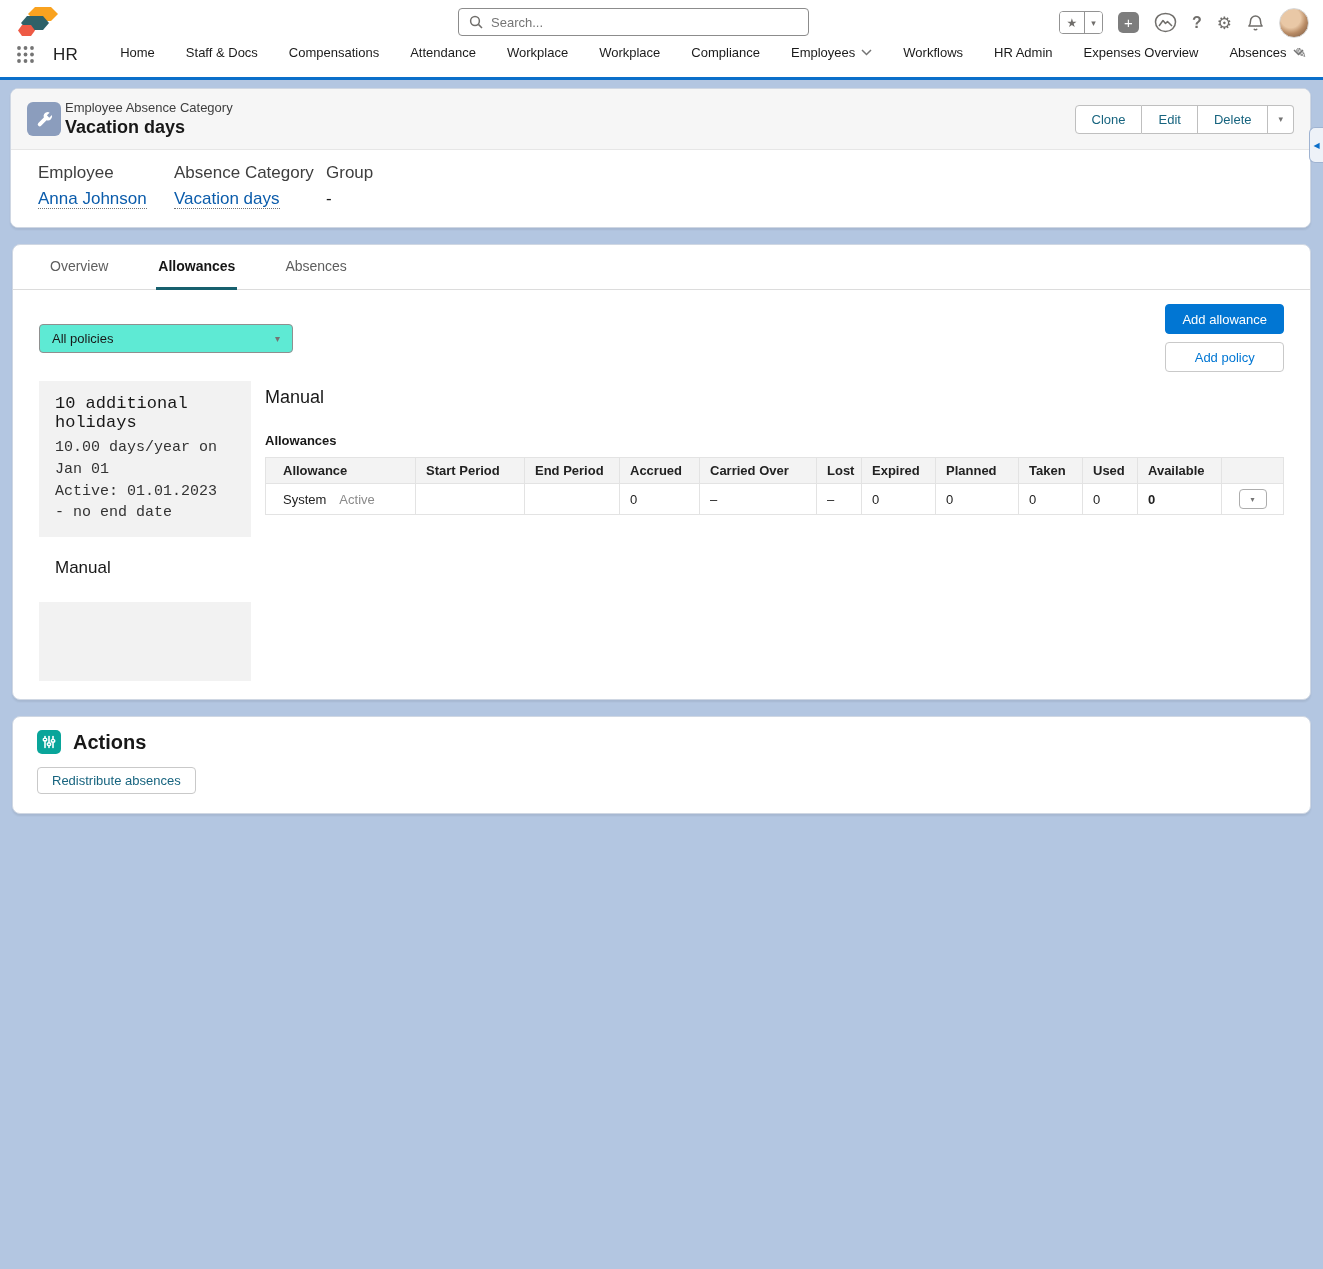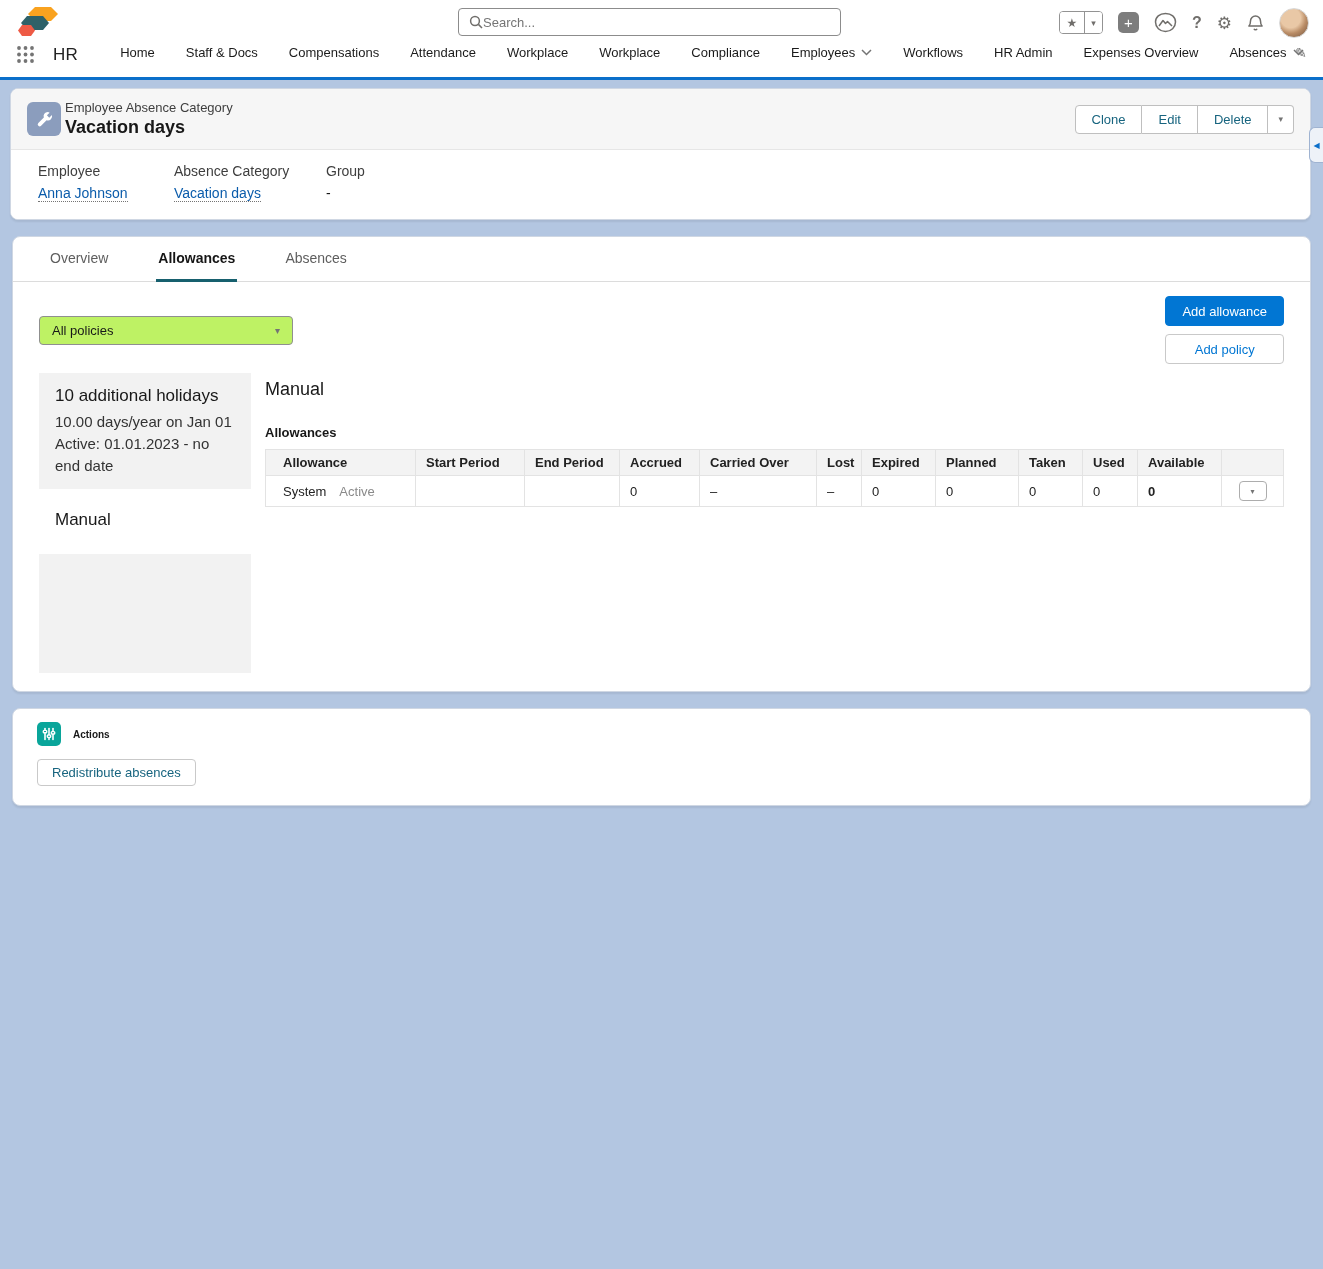--- a/index.html
+++ b/index.html
@@ -13,23 +13,23 @@
   }
   .glyph { font-family:"DejaVu Sans", sans-serif; }
 
   
   .topbar {
     height:45px; background:#fff; position:relative;
     display:flex; align-items:center;
   }
   .logo { position:absolute; left:18px; top:6px; width:42px; height:34px; cursor:pointer; }
   .search-box {
-    position:absolute; left:458px; top:8px; width:383px; height:28px;
+    position:absolute; left:458px; top:8px; width:351px; height:28px;
     border:1px solid #8c8c8c; border-radius:4px; background:#fff;
-    display:flex; align-items:center; padding:0 10px; 
+    display:flex; align-items:center; padding:0 10px; gap:8px;
   }
   .search-box input {
     border:none; outline:none; flex:1; font-size:13px; color:#444;
     font-family:"Liberation Sans", sans-serif; background:transparent;
   }
   .top-actions {
     position:absolute; right:14px; top:0; height:45px;
     display:flex; align-items:center; gap:15px;
   }
   .fav-group { display:flex; border:1px solid #939393; border-radius:4px; overflow:hidden; height:23px; }
@@ -82,21 +82,21 @@
   .record-title { font-size:18px; font-weight:bold; color:#181818; margin-top:2px; }
   .btn-group { margin-left:auto; display:flex; }
   .btn-group button {
     height:29px; background:#fff; border:1px solid #bfbfbf; border-left-width:0;
     padding:0 16px; font-size:13px; color:#17647f; cursor:pointer;
     font-family:"Liberation Sans", sans-serif;
   }
   .btn-group button:first-child { border-left-width:1px; border-radius:4px 0 0 4px; }
   .btn-group button:last-child { border-radius:0 4px 4px 0; padding:0 10px; color:#747474; font-size:9px; }
   .hl-fields { display:flex; padding:13px 16px 18px 27px; background:#fff; }
-  .field { font-size:14px; }
+  .field { font-size:17px; }
   .field .flabel { color:#3e3e3e; margin-bottom:6px; }
   .field a { color:#0b5cab; text-decoration:none; border-bottom:1px dotted #747474; cursor:pointer; }
   .f1 { width:136px; } .f2 { width:152px; }
 
   
   .split-handle {
     position:absolute; right:0; top:127px; width:14px; height:36px;
     background:#eef2f8; border:1px solid #9fb3d1; border-right:none;
     border-radius:6px 0 0 6px; display:flex; align-items:center; justify-content:center;
     cursor:pointer; color:#0b6fca; font-size:8px;
@@ -104,41 +104,41 @@
 
   
   .main-card { margin:16px 12px 0 12px; min-height:403px; }
   .tabs { display:flex; gap:46px; padding:0 0 0 35px; border-bottom:1px solid #dcdcdc; }
   .tab { font-size:14px; color:#5e5e5e; padding:13px 2px; cursor:pointer; border-bottom:3px solid transparent; margin-bottom:-1px; }
   .tab.active { color:#161616; font-weight:bold; border-bottom-color:#17606e; }
   .toolbar { display:flex; align-items:center; margin:14px 26px 0 26px; }
   .select {
     width:254px; height:29px; border:1px solid #8f8f8f; border-radius:4px;
     display:flex; align-items:center; padding:0 12px; font-size:13px; color:#181818;
-    cursor:pointer; background:#bef264;
+    cursor:pointer; background:#5eead4;
   }
   .select .sel-caret { margin-left:auto; color:#747474; font-size:10px; }
   .toolbar-btns { margin-left:auto; display:flex; gap:8px;flex-direction:column; }
   .btn-brand {
     background:#0176d3; color:#fff; border:1px solid #0176d3; border-radius:4px;
     height:30px; padding:0 16px; font-size:13px; cursor:pointer;
     font-family:"Liberation Sans", sans-serif;
   }
   .btn-neutral {
     background:#fff; color:#0176d3; border:1px solid #c9c9c9; border-radius:4px;
     height:30px; padding:0 16px; font-size:13px; cursor:pointer;
     font-family:"Liberation Sans", sans-serif;
   }
 
   .content-row { display:flex; margin:9px 26px 18px 26px; min-height:300px; }
   .policy-list { width:212px; background:#f2f2f2; flex:0 0 auto; }
   .policy-item { padding:13px 16px; cursor:pointer; }
   .policy-item .ptitle { font-size:17px; color:#181818; margin-bottom:5px; }
   .policy-item .pline { font-size:15px; color:#333; line-height:1.45; }
-  .policy-item.first { border-bottom:2px solid #fff; }
+  .policy-item.first { border-bottom:2px solid #fff;font-family:Liberation Mono, monospace; }
   .policy-item.selected { background:#fff; padding:19px 16px; }
 
   .detail { flex:1; padding-left:14px; }
   .detail-heading { font-size:18px; color:#181818; padding-top:6px; }
   .table-title { font-size:13px; font-weight:bold; margin-top:25px; }
 
   table.allow { border-collapse:collapse; width:100%; margin-top:9px; font-size:13px; table-layout:fixed; }
   table.allow th, table.allow td { border:1px solid #e3e3e3; padding:5px 10px; text-align:left; overflow:hidden; white-space:nowrap; }
   table.allow th { background:#f3f3f3; font-weight:bold; color:#222; height:26px; }
   table.allow td { background:#fff; height:30px; color:#222; }
@@ -150,21 +150,21 @@
     color:#747474; font-size:8px; cursor:pointer; display:block; margin:0 auto;
   }
 
   
   .actions-card { margin:16px 12px 0 12px; padding:13px 24px 19px 24px; }
   .actions-head { display:flex; align-items:center; gap:12px; }
   .actions-icon {
     width:24px; height:24px; border-radius:5px; background:#09a59a;
     display:flex; align-items:center; justify-content:center; flex:0 0 auto;
   }
-  .actions-title { font-size:10px; font-weight:bold; color:#181818; }
+  .actions-title { font-size:20px; font-weight:bold; color:#181818; }
   .btn-teal {
     margin-top:13px; background:#fff; color:#17647f; border:1px solid #c9c9c9;
     border-radius:4px; height:27px; padding:0 14px; font-size:13px; cursor:pointer;
     font-family:"Liberation Sans", sans-serif;
   }
 </style>
 </head>
 <body>
 
 <header class="topbar">

